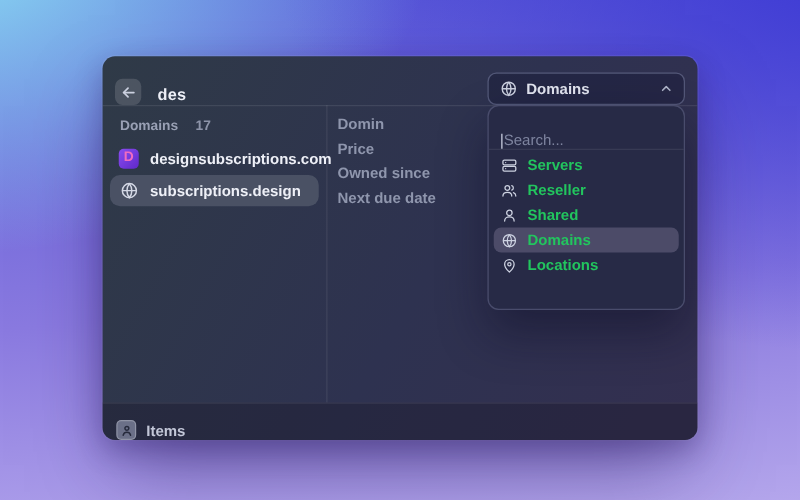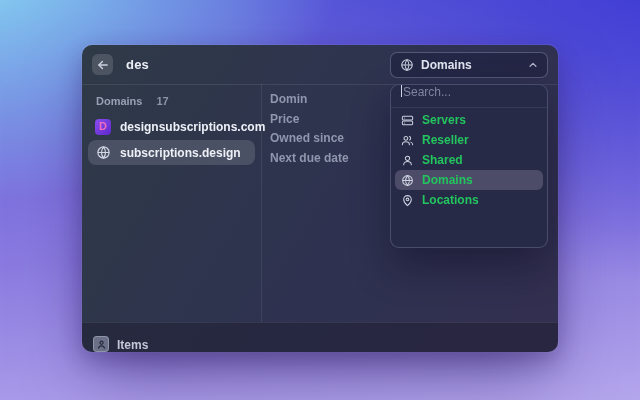--- a/index.html
+++ b/index.html
@@ -16,21 +16,21 @@
       linear-gradient(175deg, #5a5ad8 0%, #8a7ae0 58%, #b4a6ec 100%);
   }
   .window{
     position:absolute;left:82px;top:45px;width:476px;height:307px;
     border-radius:10px;overflow:hidden;
     background:linear-gradient(120deg,#2f3a47 0%,#2e3250 55%,#332f50 100%);
     box-shadow:0 30px 60px -10px rgba(35,20,90,.5),0 8px 22px rgba(35,20,90,.3),0 0 0 1px rgba(255,255,255,.08);
     color:#eceef6;
   }
   
-  .topbar{display:flex;align-items:center;height:39px;padding:0 10px;border-bottom:1px solid rgba(255,255,255,.09);}
+  .topbar{display:flex;align-items:flex-end;height:39px;padding:0 10px;border-bottom:1px solid rgba(255,255,255,.09);}
   .back-btn{
     width:21px;height:21px;border-radius:6px;background:rgba(255,255,255,.14);
     display:flex;align-items:center;justify-content:center;color:#d3d7e2;flex:0 0 auto;cursor:pointer;
   }
   .back-btn svg{width:13px;height:13px;}
   .query-input{
     flex:1;margin-left:11px;background:transparent;border:none;outline:none;
     color:#edeff7;font-size:13px;font-weight:700;font-family:inherit;letter-spacing:.2px;min-width:0;
   }
   .cat-btn{
@@ -63,21 +63,21 @@
   .glb{width:16px;height:16px;flex:0 0 auto;color:#d4d8e5;}
   .glb svg{width:15px;height:15px;}
   .detail-panel{flex:1;padding:9px 8px;}
   .fld{font-size:12px;color:#8f96ad;font-weight:600;margin-bottom:7px;line-height:12.5px;}
   
   .dropdown{
     position:absolute;left:308px;top:39px;width:158px;height:164px;box-sizing:border-box;
     background:rgba(39,42,70,.97);border:1px solid rgba(160,165,205,.28);border-radius:9px;
     box-shadow:0 18px 38px rgba(10,10,35,.45);overflow:hidden;z-index:5;
   }
-  .dd-search{display:flex;align-items:flex-start;height:22px;padding:0 10px;border-bottom:1px solid rgba(255,255,255,.08);}
+  .dd-search{display:flex;align-items:flex-end;height:22px;padding:0 10px;border-bottom:1px solid rgba(255,255,255,.08);margin-top:12px;}
   .caret{width:1px;height:12px;background:#cfd4e6;margin-right:1px;}
   .dd-input{
     flex:1;background:transparent;border:none;outline:none;min-width:0;
     font-family:inherit;font-size:12px;color:#dfe2ee;padding:0;
   }
   .dd-input::placeholder{color:#7e849f;}
   .dd-list{padding:2px 4px;}
   .dd-item{
     display:flex;align-items:center;gap:8px;height:20px;padding:0 6px;border-radius:6px;
     font-size:12px;font-weight:600;color:#22c55e;cursor:pointer;

